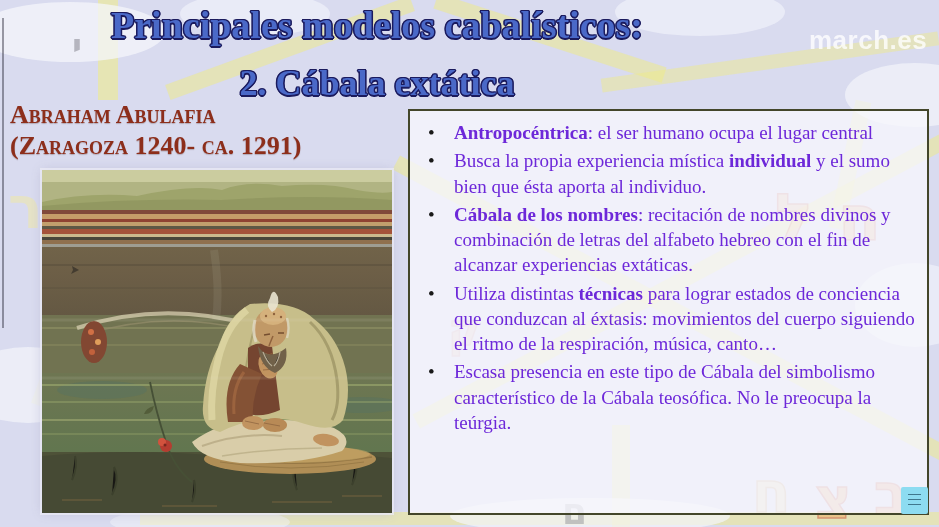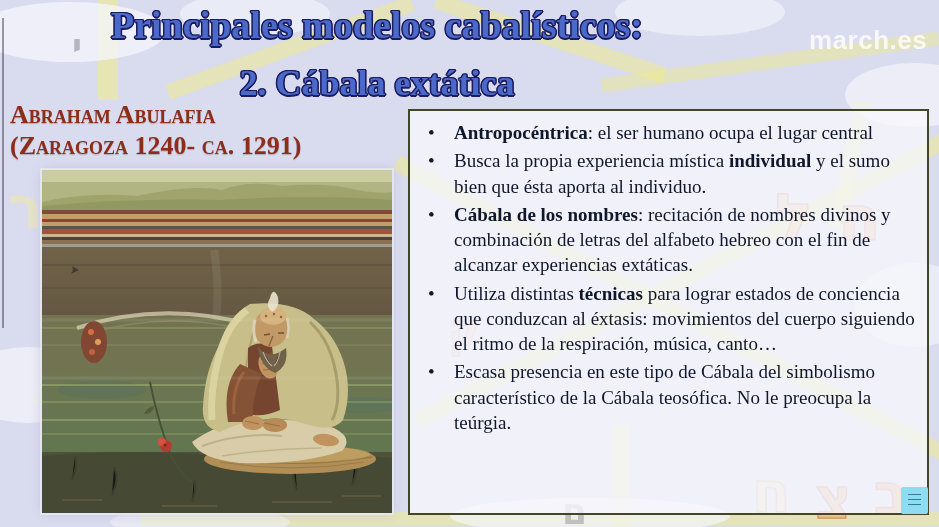--- a/index.html
+++ b/index.html
@@ -37,21 +37,21 @@
   }
   .painting svg{display:block;width:350px;height:343px;}
 
   .panel{
     position:absolute;left:408px;top:109px;width:521px;height:406px;
     box-sizing:border-box;border:2px solid #43462a;
     background:rgba(247,247,253,0.78);
   }
   ul.bullets{
     margin:0;padding:6px 10px 4px 44px;list-style:none;
-    color:#0f172a;font-size:19px;line-height:1.33;
+    color:#6d28d9;font-size:19px;line-height:1.33;
   }
   ul.bullets li{position:relative;margin:3px 0 3px 0;text-align:left;}
   ul.bullets li::before{
     content:"\2022";position:absolute;left:-26px;top:0;font-size:19px;color:#191919;
   }
   ul.bullets b{font-weight:bold;}
 
   .corner-btn{
     position:absolute;left:901px;top:487px;width:27px;height:27px;
     border:none;padding:0;border-radius:2px;cursor:pointer;

